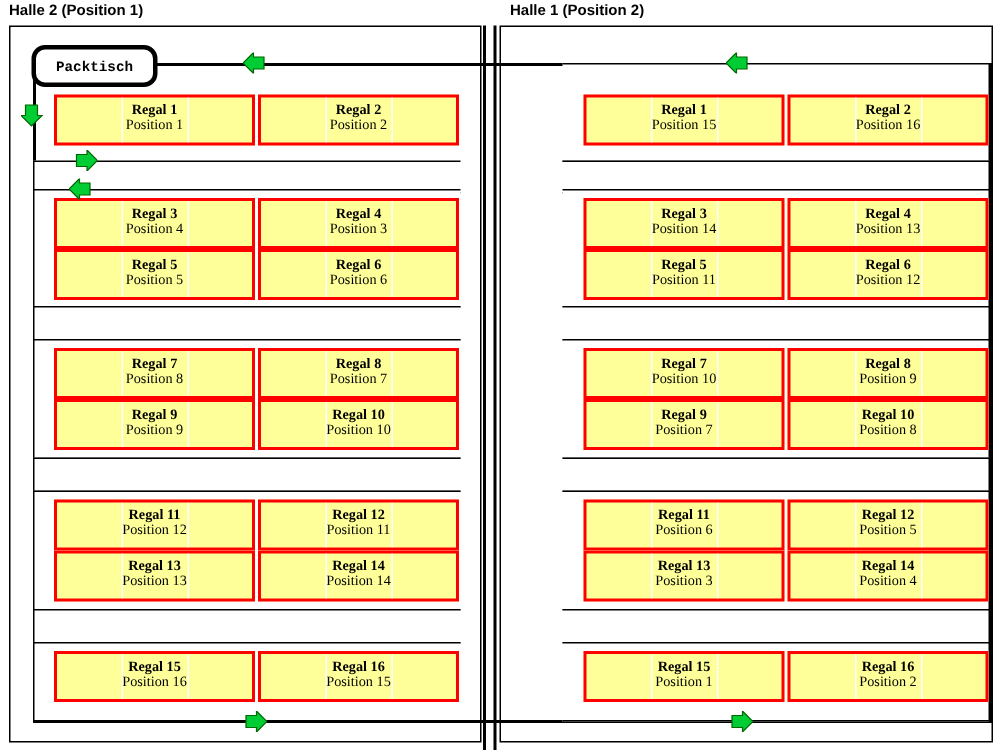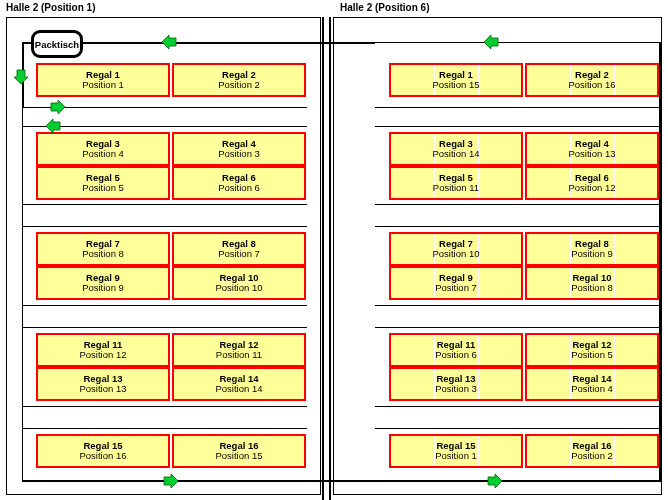--- a/index.html
+++ b/index.html
@@ -22,21 +22,21 @@
   
   .rackset{position:absolute;display:flex;flex-direction:column;gap:0px;}
   .rackrow{display:flex;flex-direction:row;}
 
   .rack{box-sizing:border-box;border:2px solid #ff0000;background:#ffff99;
         position:relative;display:flex;align-items:center;justify-content:center;
         flex-direction:column;overflow:hidden;}
   .rack .seg{position:absolute;top:0;bottom:0;width:1px;background:#ffffff;}
   .rack .seg.a{left:33.33%;}
   .rack .seg.b{left:66.66%;}
-  .rack .lbl{position:relative;z-index:2;text-align:center;line-height:1.02;}
+  .rack .lbl{position:relative;z-index:2;text-align:center;line-height:1.02;font-family:Liberation Serif, serif;}
   .rack .l1{font-size:9.5px;font-weight:bold;color:#000;}
   .rack .l2{font-size:9.5px;font-weight:normal;color:#000;}
 
   
   .pl{position:absolute;background:#000;}
   .ph{height:1.5px;}
   .pv{width:1.5px;}
 
   
   .arrow{position:absolute;width:0;height:0;}
@@ -47,21 +47,21 @@
              border-radius:9px;background:#fff;display:flex;align-items:center;
              justify-content:center;}
   .packtisch span{font-size:9.5px;font-weight:bold;color:#000;white-space:nowrap;}
 </style>
 </head>
 <body>
 
 <div id="stage">
 
   <div class="hall-title" style="left:6px;top:2px;">Halle 2 (Position 1)</div>
-  <div class="hall-title" style="left:340px;top:2px;">Halle 2 (Position 6)</div>
+  <div class="hall-title" style="left:340px;top:2px;">Halle 1 (Position 2)</div>
 
   <div class="hall-frame" style="left:6px;top:17px;width:315px;height:478px;"></div>
   <div class="hall-frame" style="left:333px;top:17px;width:329px;height:478px;"></div>
 
   <div class="divider" style="left:322px;top:17px;width:2px;height:483px;"></div>
   <div class="divider" style="left:329px;top:17px;width:2px;height:483px;"></div>
 
   <div class="pl ph" style="left:22px;top:42px;width:640px;"></div>
 
   <div class="pl pv" style="left:22px;top:42px;height:66px;"></div>
@@ -82,21 +82,21 @@
   <div class="channel open-left" style="left:375px;top:42px;width:285px;height:66px;"></div>
   <div class="channel open-left" style="left:375px;top:107px;width:285px;height:22px;"></div>
   <div class="channel open-left" style="left:375px;top:126px;width:285px;height:79px;"></div>
   <div class="channel open-left" style="left:375px;top:204px;width:285px;height:23px;"></div>
   <div class="channel open-left" style="left:375px;top:226px;width:285px;height:80px;"></div>
   <div class="channel open-left" style="left:375px;top:305px;width:285px;height:23px;"></div>
   <div class="channel open-left" style="left:375px;top:327px;width:285px;height:80px;"></div>
   <div class="channel open-left" style="left:375px;top:406px;width:285px;height:23px;"></div>
   <div class="channel open-left" style="left:375px;top:428px;width:285px;height:53px;"></div>
 
-  <div class="packtisch" style="left:31px;top:30px;width:52px;height:28px;">
+  <div class="packtisch" style="left:21px;top:30px;width:84px;height:28px;font-family:Liberation Mono, monospace;">
     <span>Packtisch</span>
   </div>
 
   <div id="racks">
       <div class="rackset" style="left: 36px; top: 63px;">
         <div class="rackrow">
           <div class="rack" style="width: 134px; height: 34px;">
             <div class="seg a"></div>
             <div class="seg b"></div>
             <div class="lbl">

